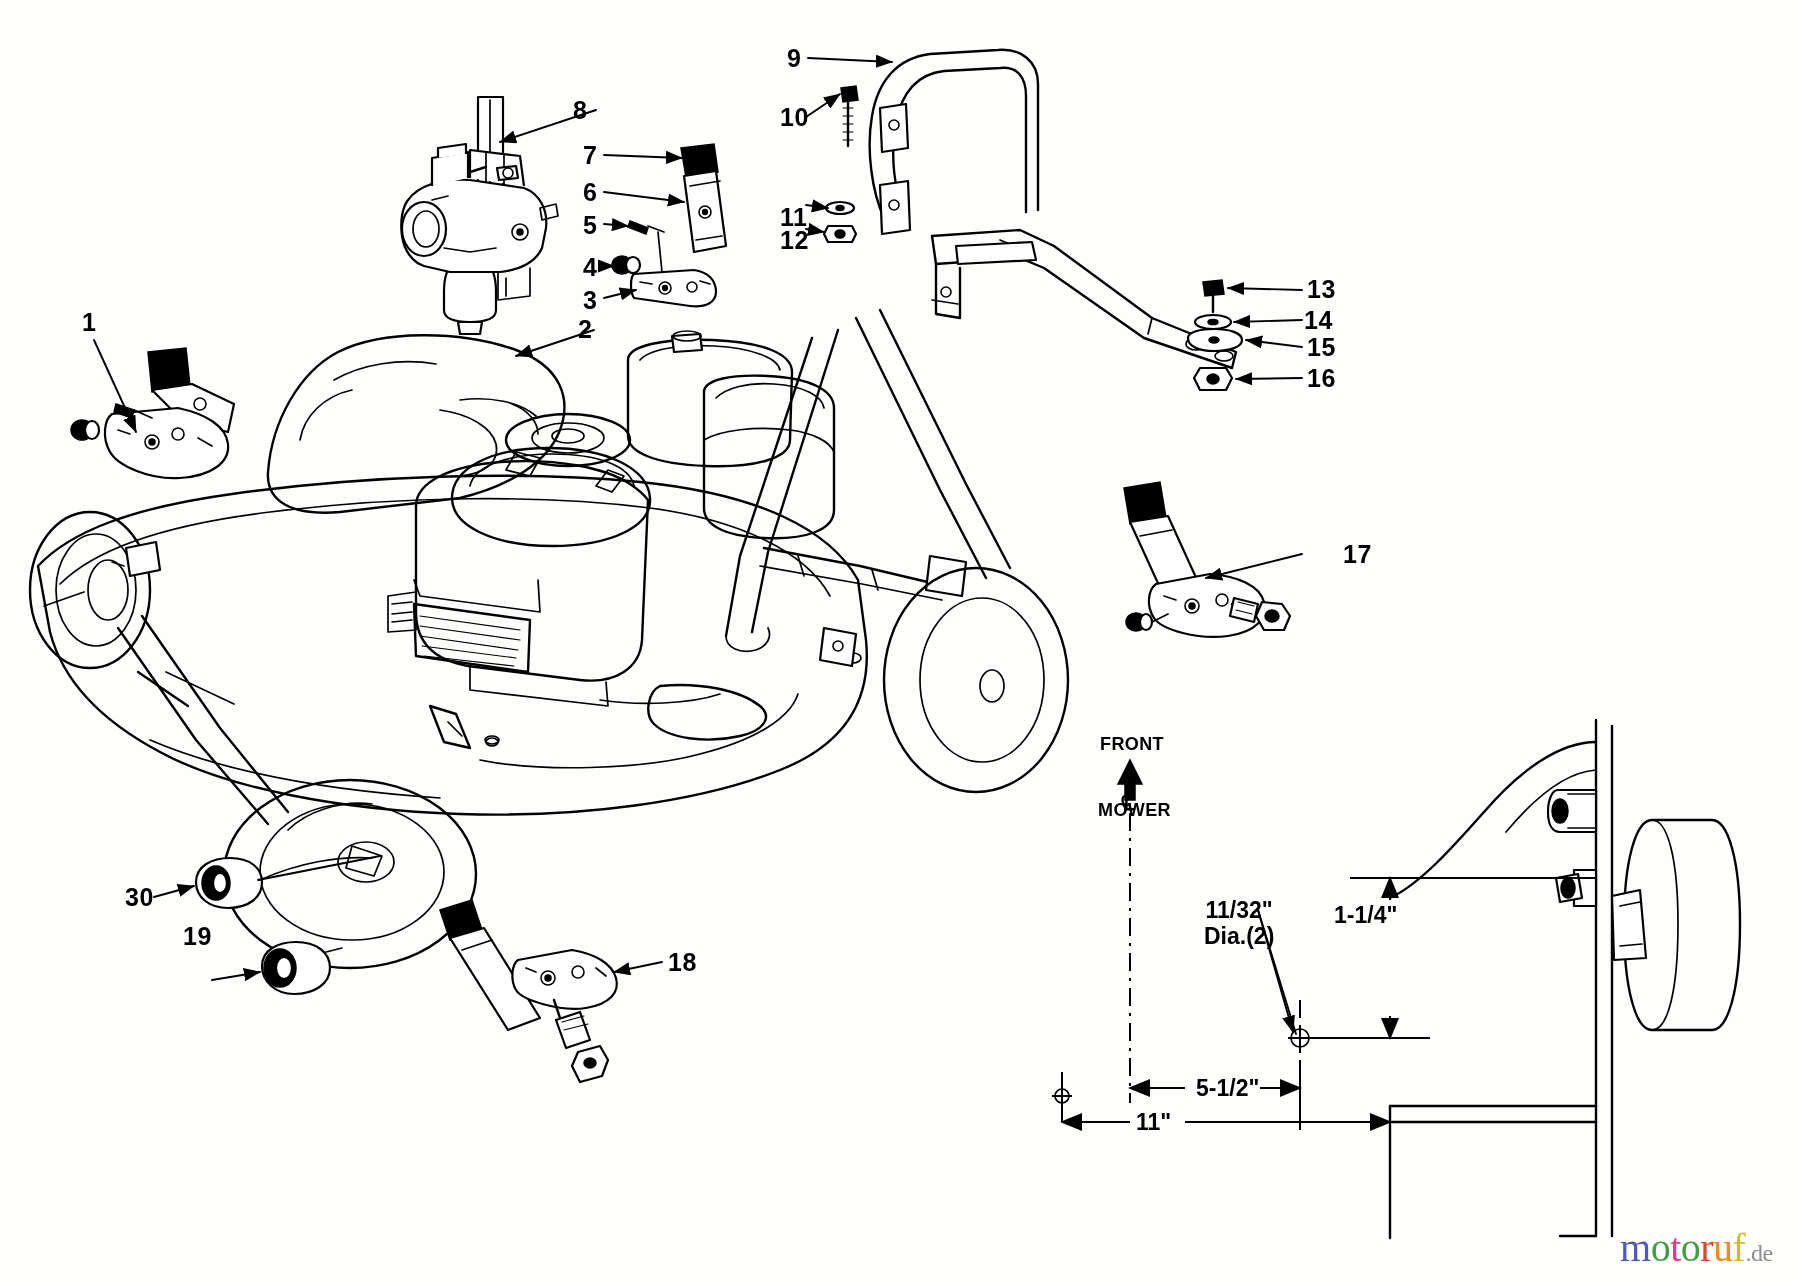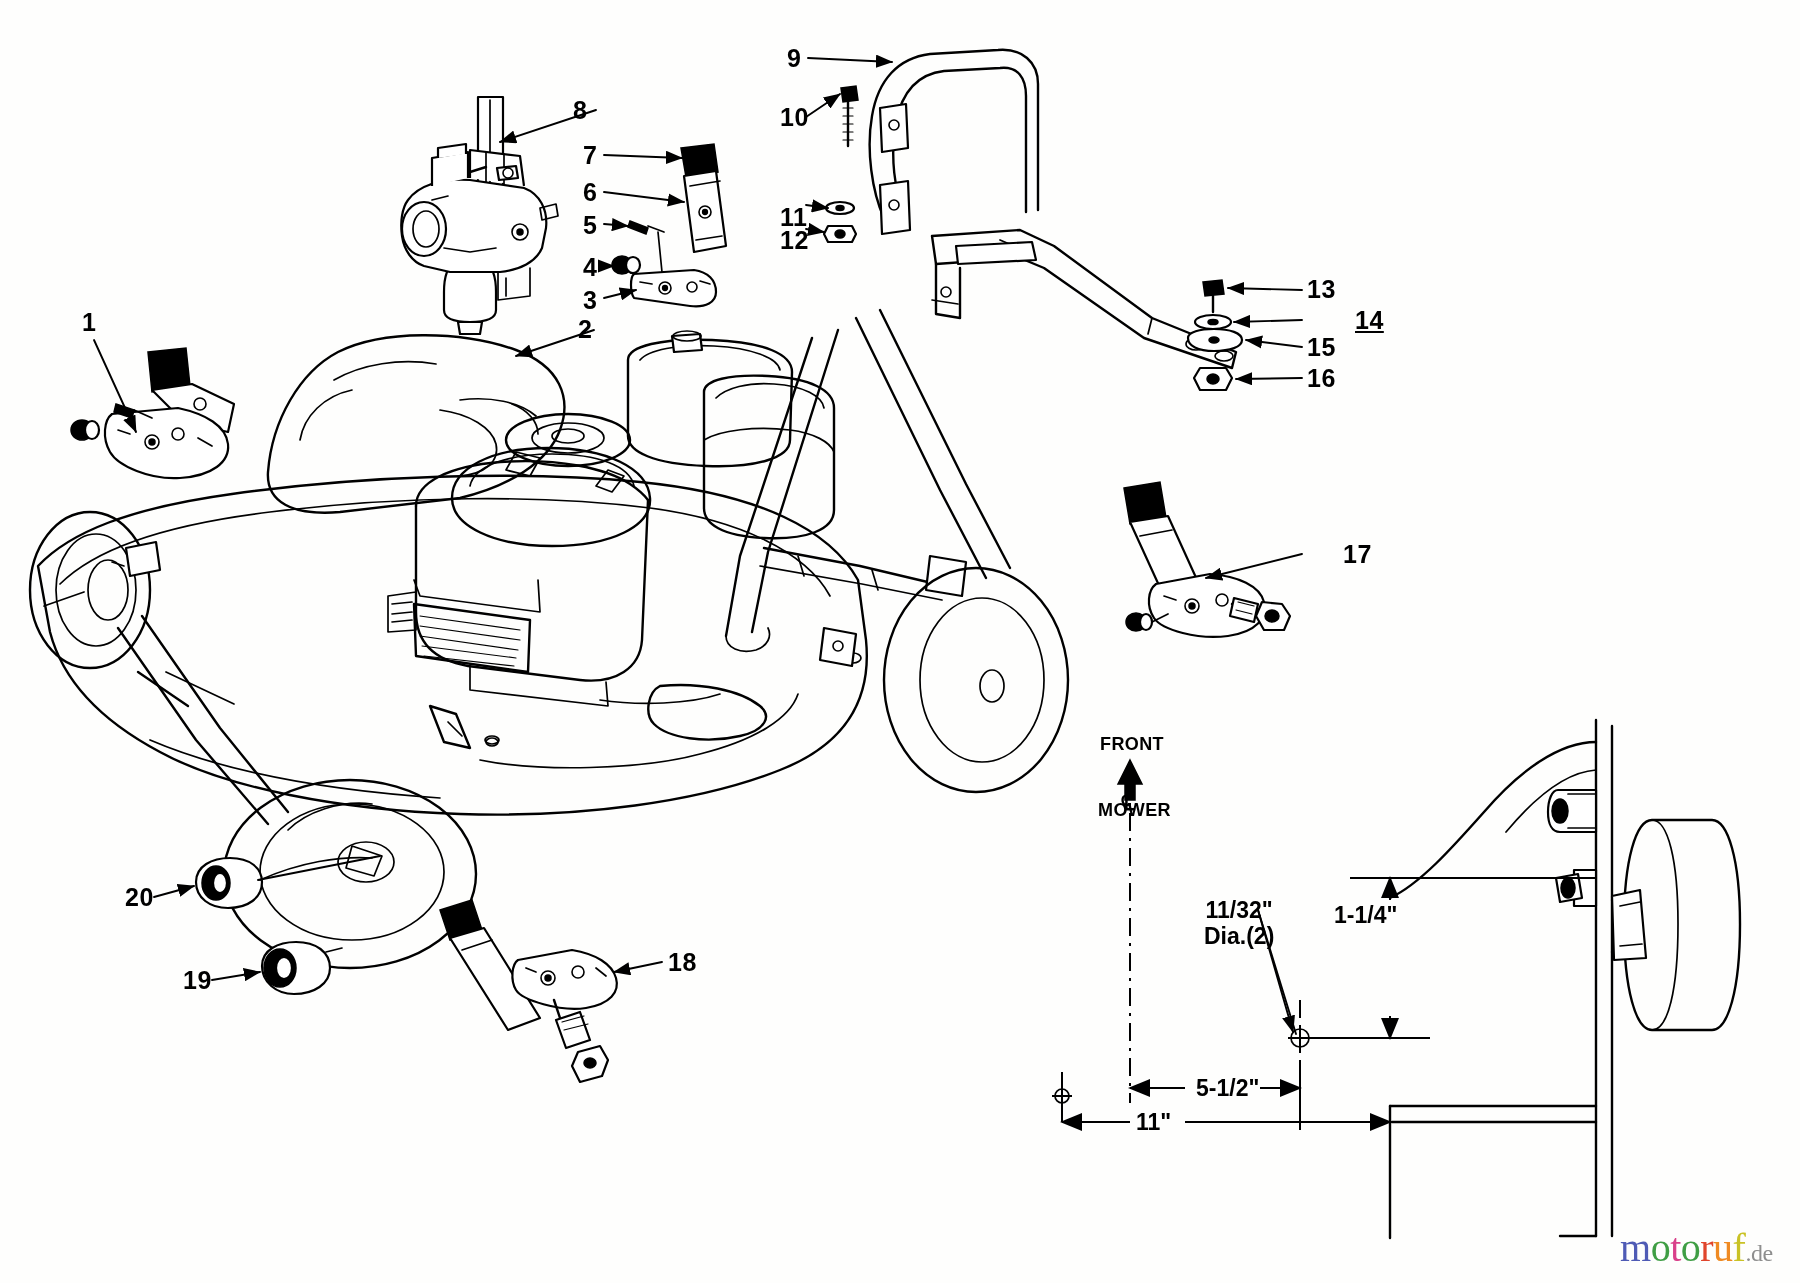--- a/index.html
+++ b/index.html
@@ -472,27 +472,27 @@
   <div class="callout" style="left:583px; top:255px;">4</div>
   <div class="callout" style="left:583px; top:213px;">5</div>
   <div class="callout" style="left:583px; top:180px;">6</div>
   <div class="callout" style="left:583px; top:143px;">7</div>
   <div class="callout" style="left:573px; top:98px;">8</div>
   <div class="callout" style="left:787px; top:46px;">9</div>
   <div class="callout" style="left:780px; top:105px;">10</div>
   <div class="callout" style="left:780px; top:205px;">11</div>
   <div class="callout" style="left:780px; top:228px;">12</div>
   <div class="callout" style="left:1307px; top:277px;">13</div>
-  <div class="callout" style="left:1355px; top:308px;text-decoration:underline;">14</div>
+  <div class="callout" style="left:1304px; top:308px;">14</div>
   <div class="callout" style="left:1307px; top:335px;">15</div>
   <div class="callout" style="left:1307px; top:366px;">16</div>
   <div class="callout" style="left:1343px; top:542px;">17</div>
   <div class="callout" style="left:668px; top:950px;">18</div>
-  <div class="callout" style="left:183px; top:968px;">19</div>
-  <div class="callout" style="left:125px; top:885px;">20</div>
+  <div class="callout" style="left:183px; top:924px;">19</div>
+  <div class="callout" style="left:125px; top:885px;">30</div>
 
   <svg style="position:absolute;left:0;top:0;width:1800px;height:1283px;pointer-events:none;" viewBox="0 0 1800 1283" xmlns="http://www.w3.org/2000/svg">
     <g fill="none" stroke="#000" stroke-width="1.9" stroke-linecap="round">
       <line x1="94" y1="340" x2="136" y2="432" marker-end="url(#arrHeadS)"></line>
       <line x1="594" y1="330" x2="516" y2="356" marker-end="url(#arrHeadS)"></line>
       <line x1="604" y1="298" x2="636" y2="290" marker-end="url(#arrHeadS)"></line>
       <line x1="604" y1="266" x2="614" y2="266" marker-end="url(#arrHeadS)"></line>
       <line x1="604" y1="224" x2="628" y2="226" marker-end="url(#arrHeadS)"></line>
       <line x1="604" y1="192" x2="684" y2="202" marker-end="url(#arrHeadS)"></line>
       <line x1="604" y1="155" x2="682" y2="158" marker-end="url(#arrHeadS)"></line>

